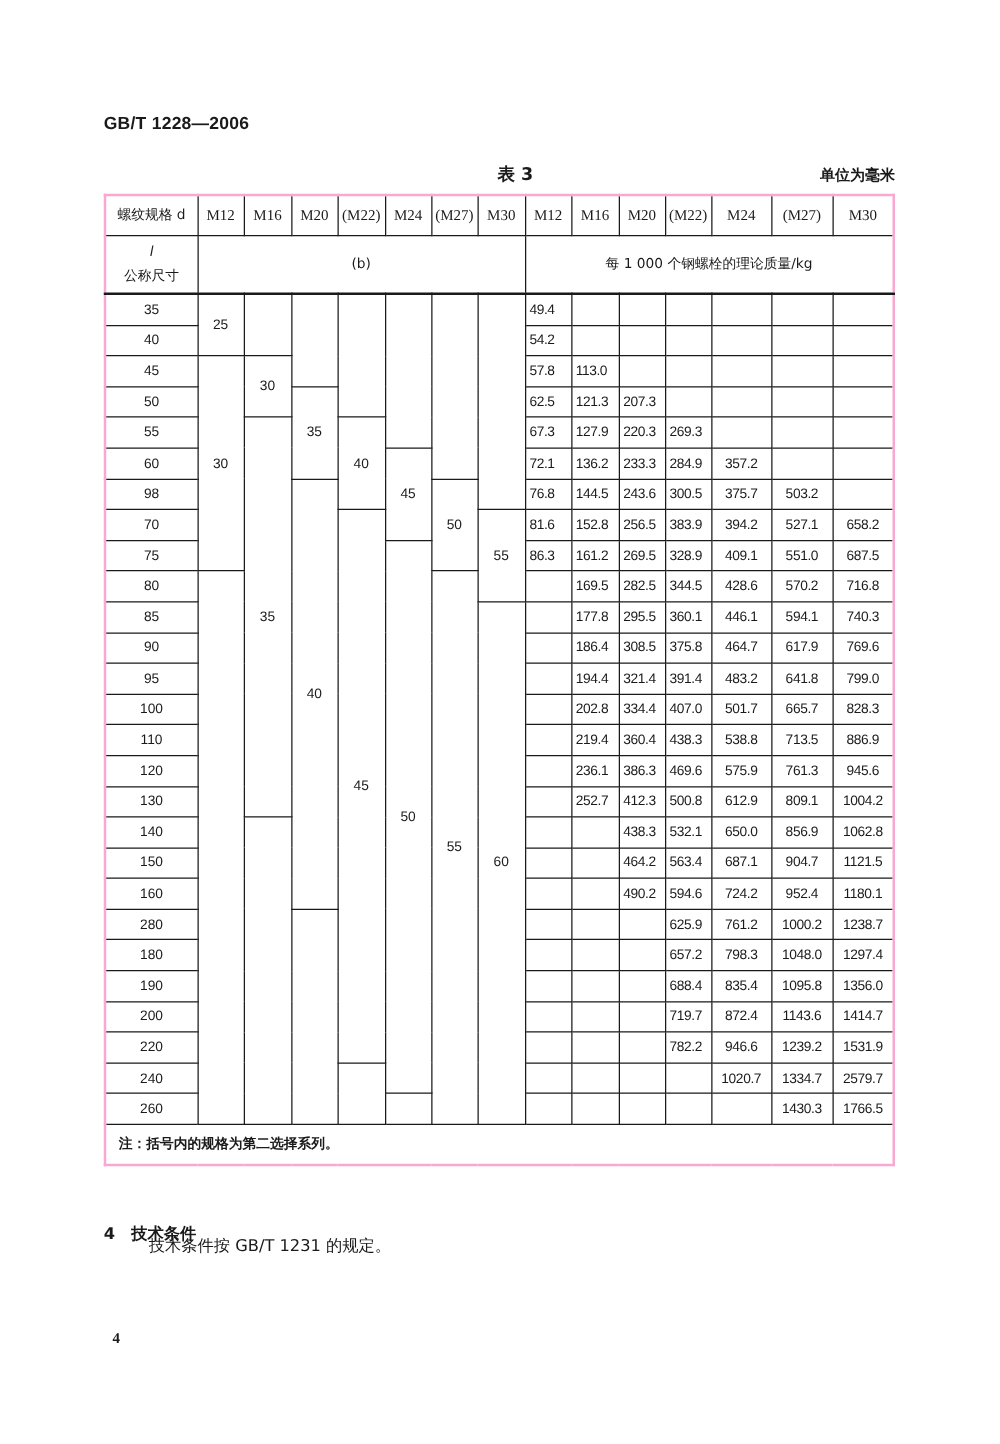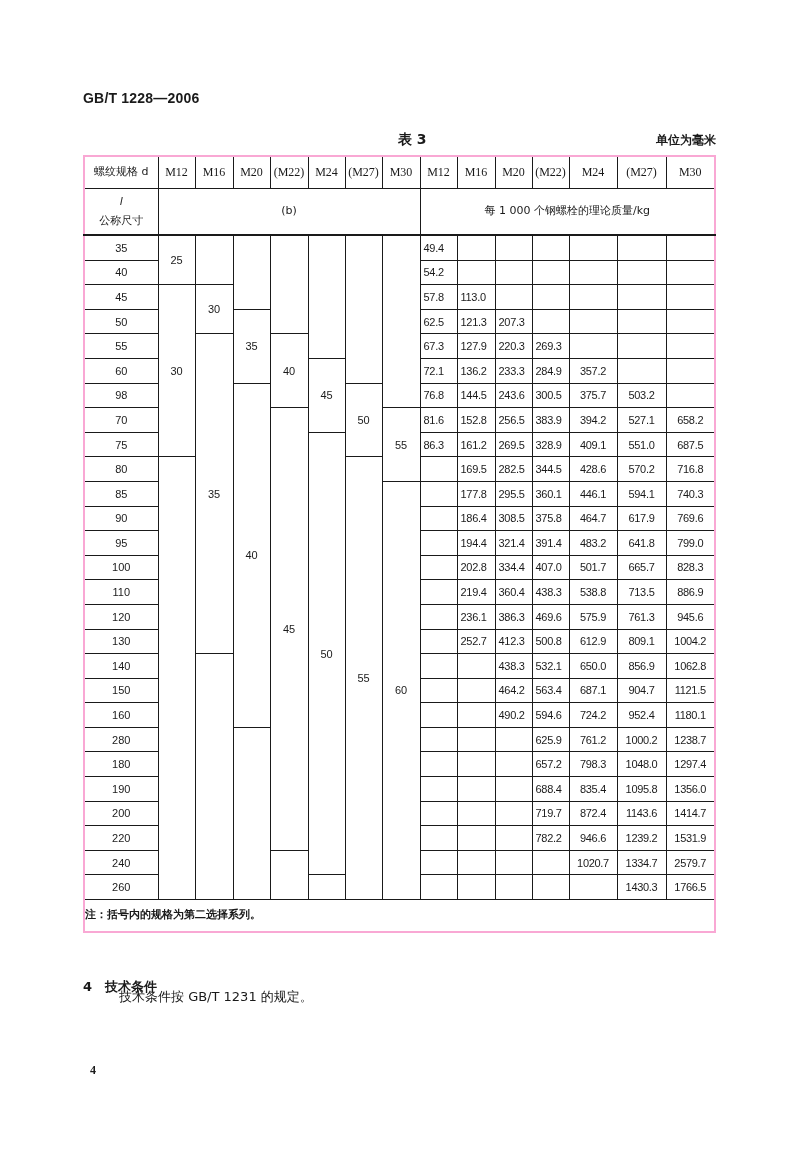--- a/index.html
+++ b/index.html
@@ -17,21 +17,21 @@
                   font-size: 11px; line-height: 1.1; overflow: hidden; white-space: nowrap; }
   table.spec tr.h1 td { height: 31px; font-family: Liberation Serif, serif; font-size: 12px; }
   table.spec tr.h1 td.label, table.spec tr.h2 td { font-family: "DejaVu Sans", sans-serif; font-size: 11px; }
   table.spec tr.h2 td { height: 45px; }
   table.spec tr.h2 td.label { line-height: 1.7; }
   table.spec tr.h2 { border-bottom: 2px solid #1a1a1a; }
   table.spec tr.d td { height: 23.6px; font-family: "Liberation Sans", "DejaVu Sans", sans-serif; font-size: 11px; }
   table.spec td.mass { font-family: "Liberation Mono", "DejaVu Sans Mono", monospace; font-size: 11.5px; letter-spacing: -0.3px; }
   table.spec td.mass.l { text-align: left; padding-left: 3px; }
   table.spec td.sep { border-right: 1.5px solid #1a1a1a; }
-  table.spec td.note { text-align: left; height: 31px; font-family: "DejaVu Sans", sans-serif; font-size: 11px; font-weight: bold; }
+  table.spec td.note { text-align: left; padding-left: 10px; height: 31px; font-family: "DejaVu Sans", sans-serif; font-size: 11px; font-weight: bold; }
   .italic { font-style: italic; }
   .sec-heading { position: absolute; left: 83px; top: 954px; font-family: "DejaVu Sans", sans-serif; font-weight: bold; font-size: 13px; margin-top: 24px; }
   .sec-heading .num { display: inline-block; width: 22px; }
   .sec-body { position: absolute; left: 119px; top: 988px; font-family: "DejaVu Sans", sans-serif; font-size: 13px; }
   .page-num { position: absolute; left: 90px; top: 1063px; font-family: "Liberation Serif", serif; font-weight: bold; font-size: 12px; }
 </style>
 </head>
 <body>
 
 <div class="std-code">GB/T 1228—2006</div>

